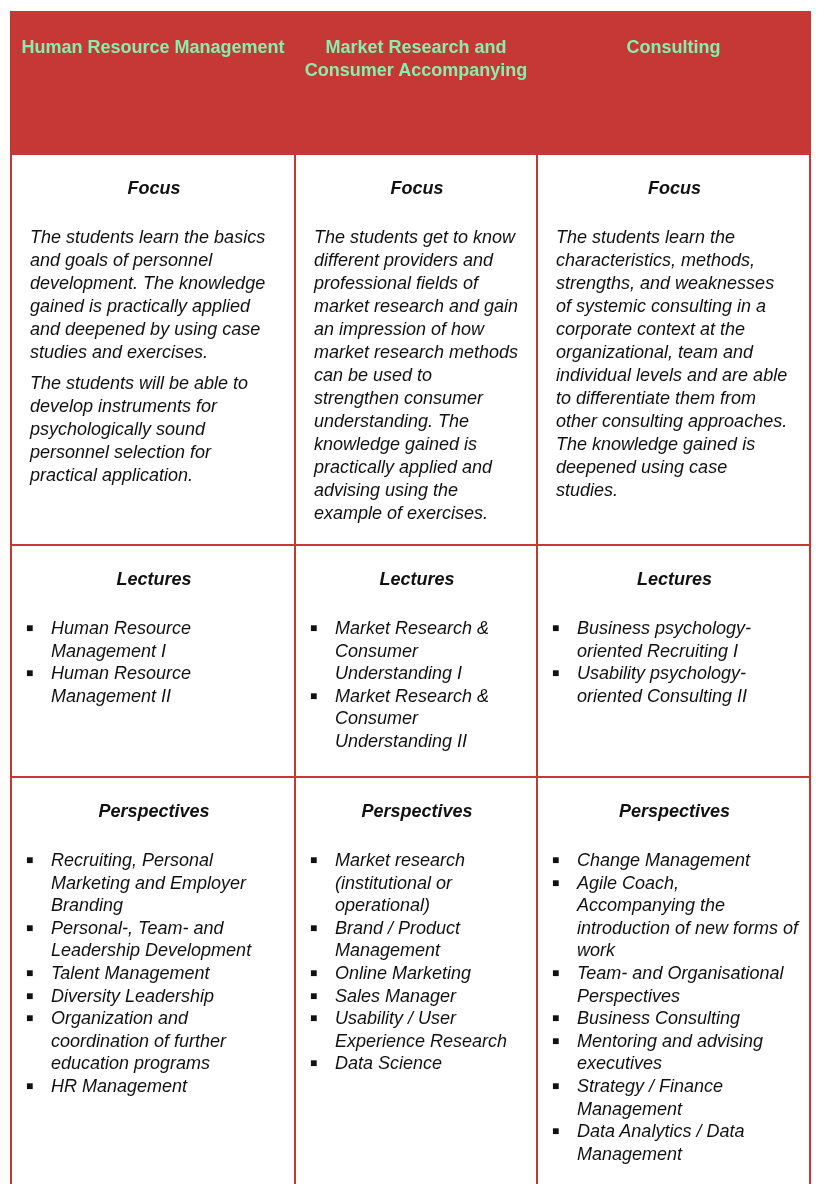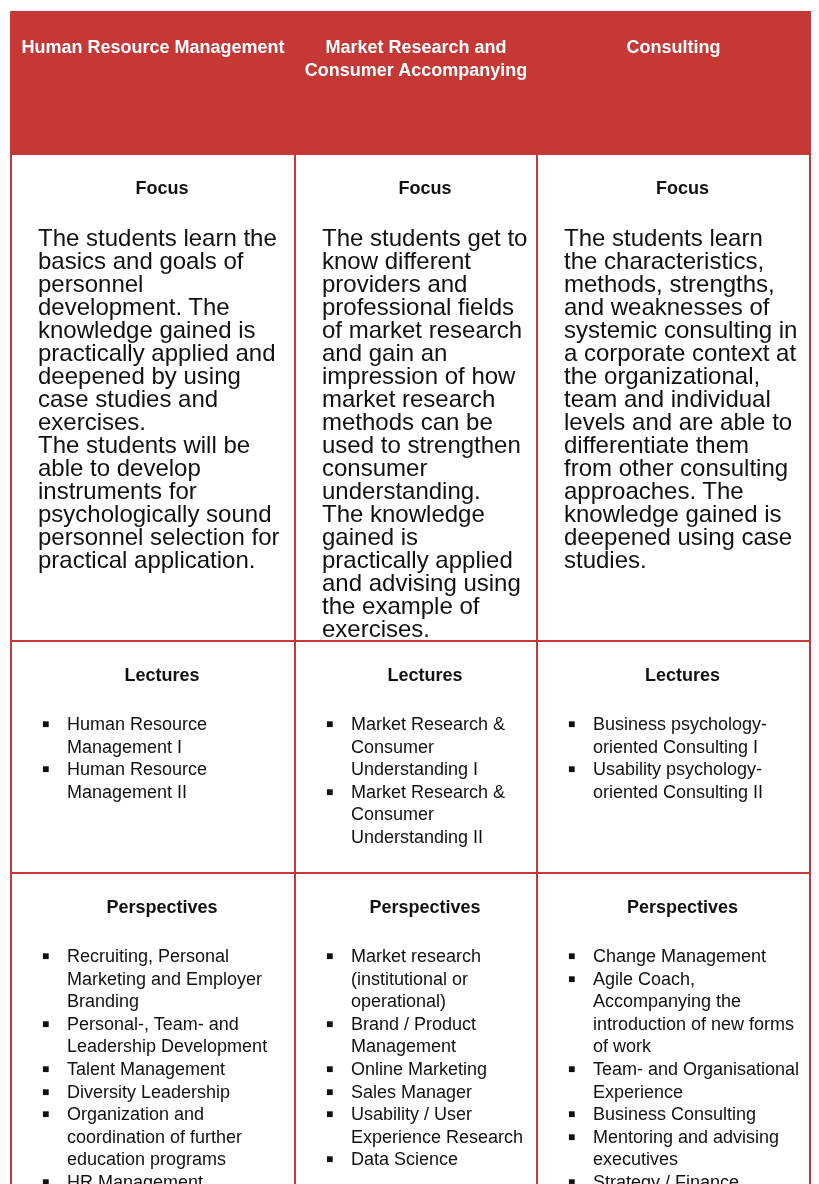--- a/index.html
+++ b/index.html
@@ -4,29 +4,29 @@
 <style>
   html, body { margin:0; padding:0; background:#ffffff; }
   body { width:819px; height:1184px; position:relative; font-family:"Liberation Sans", sans-serif; color:#111; }
   table.grid {
     position:absolute; left:10px; top:11px; width:799px;
     border-collapse:collapse; table-layout:fixed;
   }
   col.c1 { width:284px; } col.c2 { width:242px; } col.c3 { width:273px; }
   th, td { border:2px solid #c53836; vertical-align:top; padding:0; }
   thead th {
-    background:#c53836; color:#ffffff; font-weight:bold; font-size:18px;
+    background:#c53836; color:#86efac; font-weight:bold; font-size:18px;
     line-height:23px; text-align:center; height:117px; padding:23px 8px 0 8px;
   }
-  td { padding:0 8px 0 26px; }
+  td { padding:0 8px 0 10px;font-style:italic; }
   .section-title { font-weight:bold; font-size:18px; text-align:center; margin:22px 0 27px 0; line-height:22px; }
   .row-focus td { height:389px; }
   .row-lectures td { height:230px; }
   .row-persp td { height:415px; }
-  .para { font-size:24px; line-height:23px; margin:0; }
+  .para { font-size:18px; line-height:23px; margin:8px; }
   ul.blist { list-style:none; margin:0; padding:0; }
   ul.blist li { position:relative; padding-left:29px; font-size:18px; line-height:22.6px; }
   ul.blist li .bullet { position:absolute; left:4px; top:0; font-size:12px; line-height:22.6px; }
 </style>
 </head>
 <body>
 
 <table class="grid">
   <colgroup>
       <col class="c1">
@@ -67,21 +67,21 @@
       <td>
         <div class="section-title">Lectures</div>
         <ul class="blist">
             <li><span class="bullet">■</span><span>Market Research &amp; Consumer Understanding I</span></li>
             <li><span class="bullet">■</span><span>Market Research &amp; Consumer Understanding II</span></li>
           </ul>
       </td>
       <td>
         <div class="section-title">Lectures</div>
         <ul class="blist">
-            <li><span class="bullet">■</span><span>Business psychology-oriented Consulting I</span></li>
+            <li><span class="bullet">■</span><span>Business psychology-oriented Recruiting I</span></li>
             <li><span class="bullet">■</span><span>Usability psychology-oriented Consulting II</span></li>
           </ul>
       </td>
     </tr>
     <tr class="row-persp">
       <td>
         <div class="section-title">Perspectives</div>
         <ul class="blist">
             <li><span class="bullet">■</span><span>Recruiting, Personal Marketing and Employer Branding</span></li>
             <li><span class="bullet">■</span><span>Personal-, Team- and Leadership Development</span></li>
@@ -100,21 +100,21 @@
             <li><span class="bullet">■</span><span>Sales Manager</span></li>
             <li><span class="bullet">■</span><span>Usability / User Experience Research</span></li>
             <li><span class="bullet">■</span><span>Data Science</span></li>
           </ul>
       </td>
       <td>
         <div class="section-title">Perspectives</div>
         <ul class="blist">
             <li><span class="bullet">■</span><span>Change Management</span></li>
             <li><span class="bullet">■</span><span>Agile Coach, Accompanying the introduction of new forms of work</span></li>
-            <li><span class="bullet">■</span><span>Team- and Organisational Experience</span></li>
+            <li><span class="bullet">■</span><span>Team- and Organisational Perspectives</span></li>
             <li><span class="bullet">■</span><span>Business Consulting</span></li>
             <li><span class="bullet">■</span><span>Mentoring and advising executives</span></li>
             <li><span class="bullet">■</span><span>Strategy / Finance Management</span></li>
             <li><span class="bullet">■</span><span>Data Analytics / Data Management</span></li>
           </ul>
       </td>
     </tr>
   </tbody>
 </table>
 

